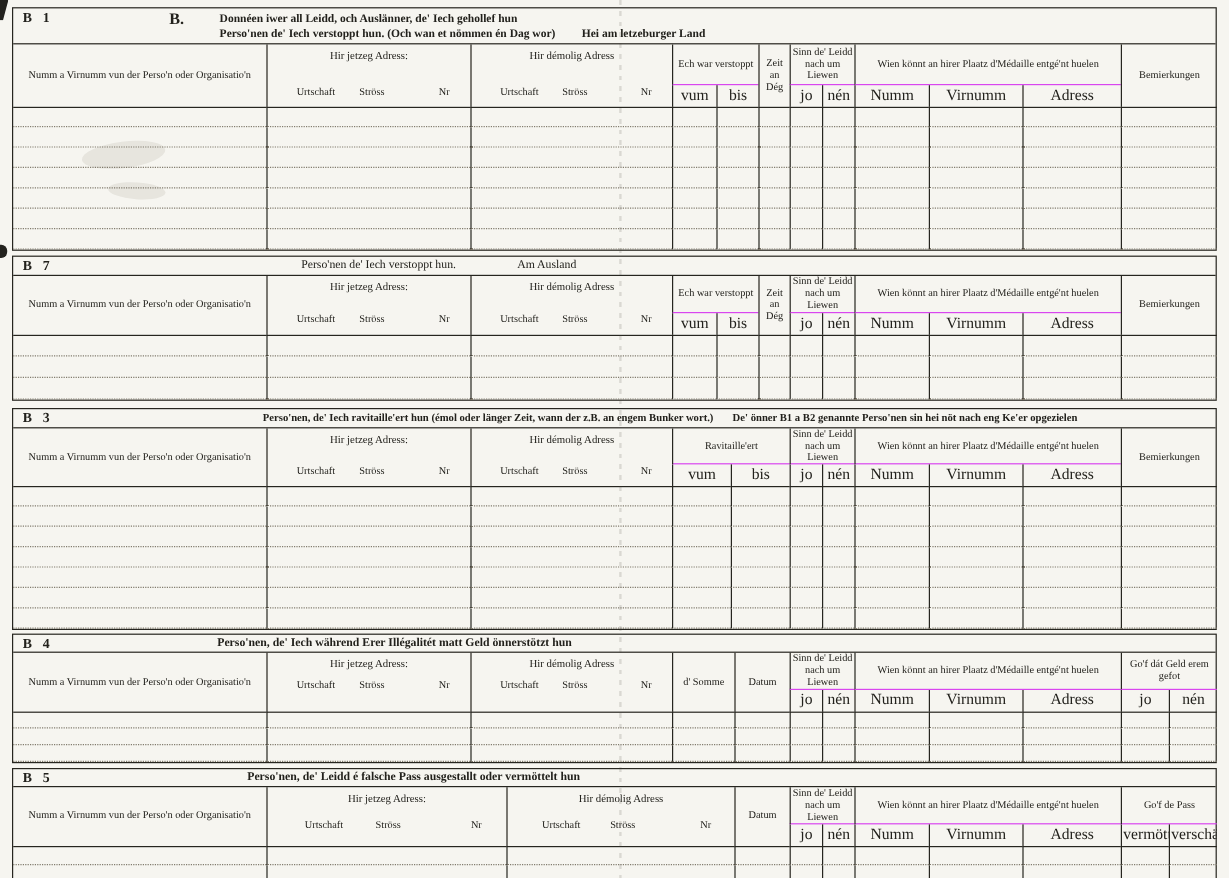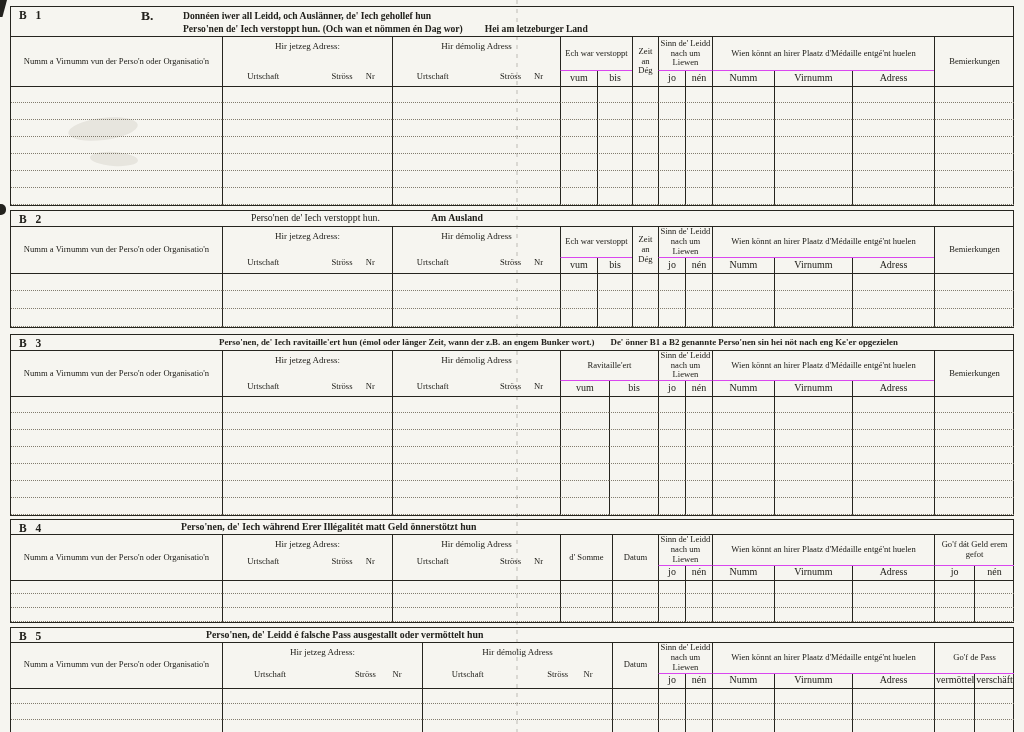--- a/index.html
+++ b/index.html
@@ -9,29 +9,29 @@
 .sec{border:1.6px solid #26251f;position:relative;background:transparent}
 .s1{margin-bottom:4px}.s2{margin-bottom:6px}.s3{margin-bottom:3px}.s4{margin-bottom:4px}
 .titlebar{position:relative;border-bottom:1.3px solid #26251f}
 .s1 .titlebar{height:30px}.s2 .titlebar{height:16px}.s3 .titlebar{height:16px}
 .s4 .titlebar{height:15px}.s5 .titlebar{height:15px}
 .sec-label{position:absolute;left:8px;top:2px;font-weight:bold;font-size:11.5px;letter-spacing:3px;white-space:nowrap}
 .b-prefix{position:absolute;left:130px;top:1px;font-size:13.5px;font-weight:bold}
 .b1-lines{position:absolute;left:172px;top:2px;font-size:9.6px;font-weight:bold;line-height:1.4;white-space:nowrap}
 .t-loc{margin-left:22px}
 .t-b2{position:absolute;left:240px;top:1px;font-size:9.8px;font-weight:normal;white-space:nowrap}
-.t-b2sub{position:absolute;left:420px;top:1px;font-size:9.8px;font-weight:bold;white-space:nowrap}
+.t-b2sub{position:absolute;left:420px;top:1px;font-size:9.8px;font-weight:normal;white-space:nowrap}
 .t-b3{position:absolute;left:208px;top:2px;font-size:8.9px;font-weight:bold;white-space:nowrap}
 .t-b3 .t2{margin-left:16px}
 .t-b4{position:absolute;left:170px;top:1px;font-size:9.8px;font-weight:bold;white-space:nowrap}
 .t-b5{position:absolute;left:195px;top:1px;font-size:9.8px;font-weight:bold;white-space:nowrap}
 table{width:100%;border-collapse:separate;border-spacing:0;table-layout:fixed}
 th{font-weight:normal;vertical-align:middle;text-align:center;padding:1px 2px;overflow:hidden}
 .h1 th{font-size:8.6px;line-height:1.15}
-.h2 th{font-size:10px;padding:0 1px 2px;vertical-align:middle}
+.h2 th{font-size:13px;padding:0 1px 2px;vertical-align:middle}
 .s1 .h1{height:34px}.s1 .h2{height:15px}
 .s2 .h1{height:30px}.s2 .h2{height:15px}
 .s3 .h1{height:30px}.s3 .h2{height:15px}
 .s4 .h1{height:22px}.s4 .h2{height:14px}
 .s5 .h1{height:27px}.s5 .h2{height:14px}
 .h-name{font-size:8.3px;white-space:nowrap}
 .bl{border-left:1px solid #26251f}
 .bb{border-bottom:1px solid #d946ef}
 .zeit{font-size:7.6px;line-height:1.1;padding:0 1px}
 .alive{font-size:7.7px;line-height:1.1;padding:0 1px}
@@ -40,21 +40,21 @@
 .rem{font-size:9px}
 .somme{font-size:8.6px}
 .sub-sm{font-size:7.2px;white-space:nowrap}
 .addr{vertical-align:top;padding:0}
 .addr-wrap{display:flex;flex-direction:column;justify-content:space-between;padding:4px 4px 2px}
 .s1 .addr-wrap{height:47px}.s2 .addr-wrap{height:43px}.s3 .addr-wrap{height:43px}
 .s4 .addr-wrap{height:34px}.s5 .addr-wrap{height:39px}
 .g-label{font-size:9px;text-align:center;white-space:nowrap}
 .addr-subs{display:flex;font-size:8.6px}
 .addr-subs .su{width:45%;text-align:center}
-.addr-subs .ss{width:33%;text-align:right}
+.addr-subs .ss{width:33%;text-align:left}
 .addr-subs .sn{width:22%;text-align:center}
 tbody td{border-bottom:1px dotted #827c6e}
 tbody tr:first-child td{border-top:1.1px solid #26251f}
 .s1 tbody td{height:17px}.s2 tbody td{height:18px}.s3 tbody td{height:17px}
 .s4 tbody td{height:14px}.s5 tbody td{height:16px}
 .fold{position:absolute;left:516px;top:0;width:2px;height:732px;pointer-events:none;
   background:repeating-linear-gradient(to bottom,rgba(70,65,55,.16) 0 4px,rgba(70,65,55,0) 4px 9px)}
 .edge-mark{position:absolute;background:#23221e}
 .m1{left:0;top:0;width:7px;height:17px;clip-path:polygon(0 0,100% 0,35% 100%,0 100%)}
 .m2{left:0;top:204px;width:6px;height:11px;border-radius:0 5px 5px 0}
@@ -228,21 +228,21 @@
           <td class="bl"></td>
           <td class="bl"></td>
           <td class="bl"></td>
         </tr>
         </tbody>
     </table>
   </div>
 
   <div class="sec s2">
     <div class="titlebar">
-      <span class="sec-label">B 2</span>
+      <span class="sec-label">B 7</span>
       <span class="t-b2">Perso'nen de' Iech verstoppt hun.</span>
       <span class="t-b2sub">Am Ausland</span>
     </div>
     <table>
       <colgroup>
         <col style="width:211px">
           <col style="width:170px">
           <col style="width:168px">
         <col style="width:37px">
           <col style="width:35px">

